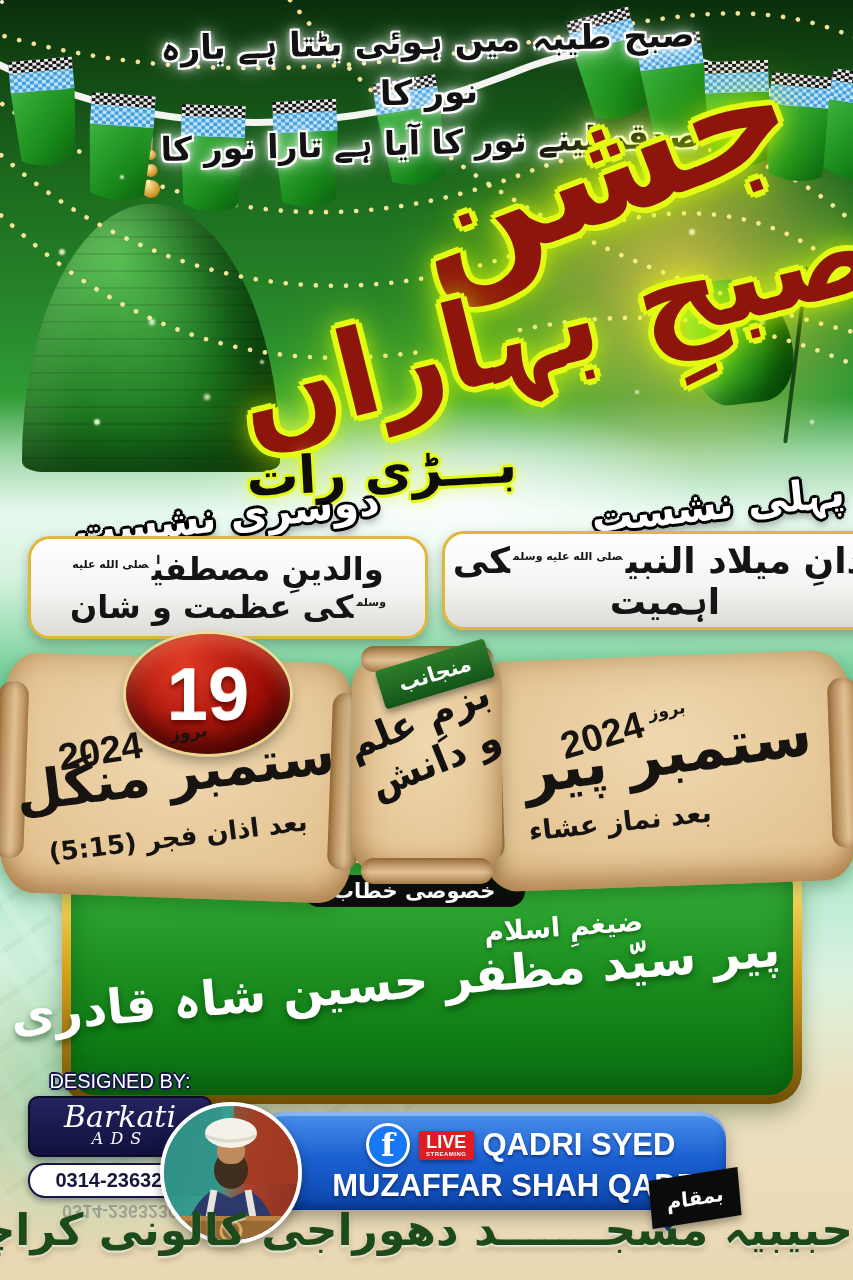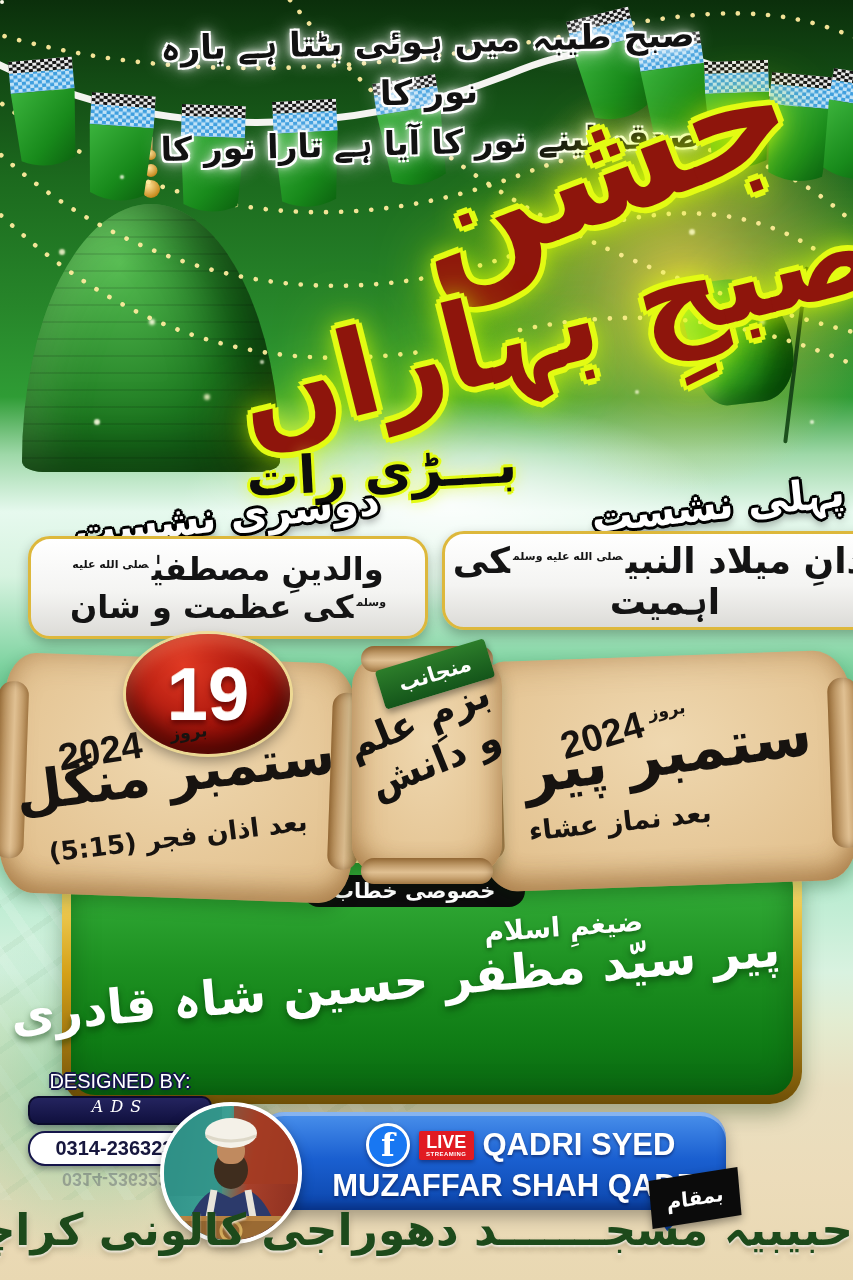--- a/index.html
+++ b/index.html
@@ -374,20 +374,21 @@
   <div class="abs month sl-month">ستمبر منگل</div>
   <div class="abs stime sl-time">بعد اذان فجر (5:15)</div>
 
   <div class="abs org-label">منجانب</div>
   <div class="abs org-name">بزمِ علم
 و دانش</div>
 
   <div class="abs designed">
     <div class="designed-label">DESIGNED BY:</div>
     <div class="designed-card">
+      <div class="designed-name">Barkati</div>
       <div class="designed-sub">ADS</div>
     </div>
     <div class="designed-phone">0314-2363236</div>
     <div class="designed-reflection">0314-2363236</div>
   </div>
 
   <div class="abs live-bar">
     <div class="live-row">
       <div class="fb-icon">f</div>
       <div class="live-badge">

